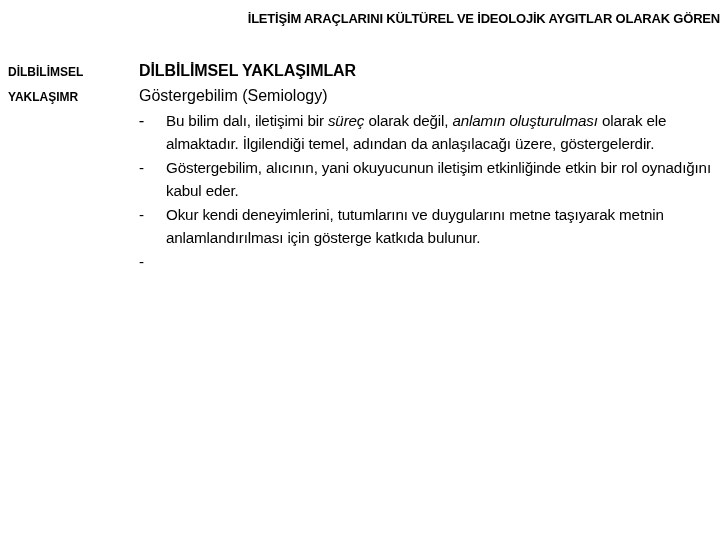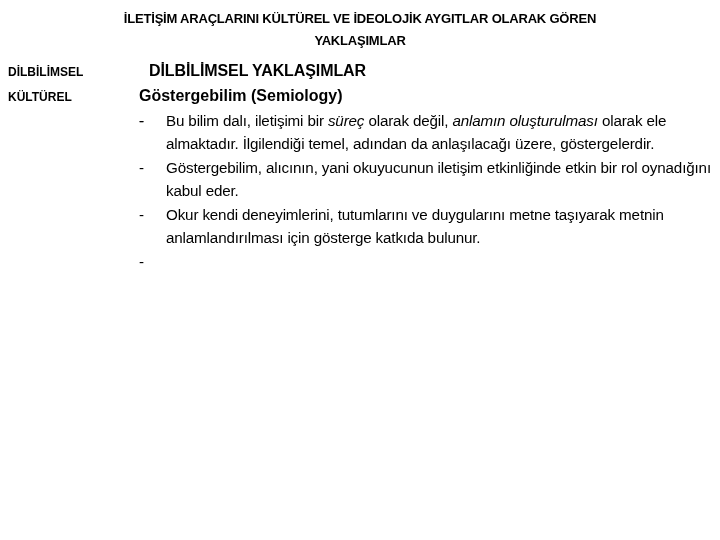--- a/index.html
+++ b/index.html
@@ -13,21 +13,21 @@
       position: relative;
       overflow: hidden;
       font-family: "Liberation Sans", "DejaVu Sans", sans-serif;
       color: #000000;
     }
     .title {
       position: absolute;
       left: 0;
       top: 8px;
       width: 720px;
-      text-align: center;
+      text-align: right;
       font-weight: bold;
       font-size: 13px;
       line-height: 22px;
       letter-spacing: -0.2px;
     }
     .left-col {
       position: absolute;
       left: 8px;
       top: 60px;
       width: 120px;
@@ -39,24 +39,23 @@
       position: absolute;
       left: 139px;
       top: 58px;
       width: 575px;
     }
     .heading {
       font-weight: bold;
       font-size: 16px;
       line-height: 25px;
       letter-spacing: -0.1px;
-      margin-left: 10px;
     }
     .subheading {
-      font-weight: bold;
+      font-weight: normal;
       font-size: 16px;
       line-height: 25px;
     }
     ul.bullets {
       list-style: none;
       margin: 0;
       padding: 0;
     }
     ul.bullets li {
       position: relative;
@@ -75,26 +74,25 @@
     em {
       font-style: italic;
       text-align: right;
     }
   </style>
 </head>
 <body>
 
 <div class="title">
   <div>İLETİŞİM ARAÇLARINI KÜLTÜREL VE İDEOLOJİK AYGITLAR OLARAK GÖREN</div>
-  <div>YAKLAŞIMLAR</div>
 </div>
 
 <div class="left-col">
   <div>DİLBİLİMSEL</div>
-  <div>KÜLTÜREL</div>
+  <div>YAKLAŞIMR</div>
 </div>
 
 <div class="main">
   <div class="heading">DİLBİLİMSEL YAKLAŞIMLAR</div>
   <div class="subheading">Göstergebilim (Semiology)</div>
 
   <ul class="bullets">
     <li>
       <span class="dash">-</span>
     </li>

